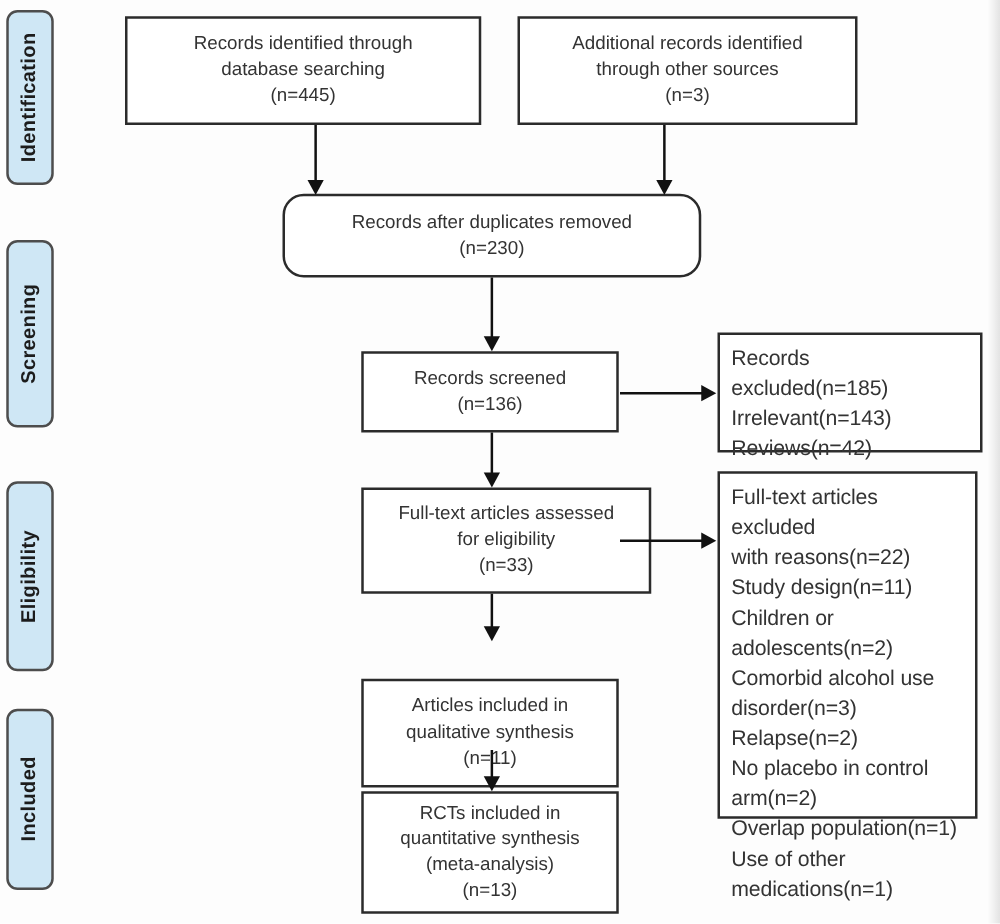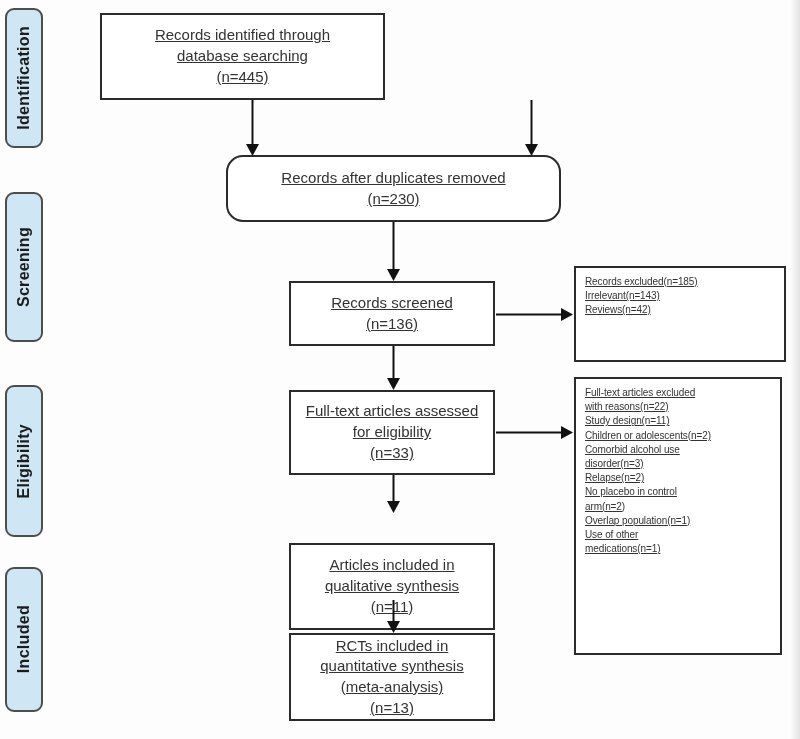--- a/index.html
+++ b/index.html
@@ -46,27 +46,26 @@
     position:absolute;
     background:var(--box-fill);
     border:2px solid var(--box-border);
     display:flex;align-items:center;justify-content:center;
     text-align:center;
     font-size:15px;
     line-height:1.38;
     color:var(--text);
     white-space:pre-line;
     padding:4px 6px;
-    text-decoration:underline;
   }
   .node.left{
     align-items:flex-start;
     justify-content:flex-start;
     text-align:left;
-    font-size:10px;
+    font-size:17px;
     line-height:1.42;
     padding:7px 9px;
     letter-spacing:-0.1px;
   }
   .arrow-layer{position:absolute;left:0;top:0;width:800px;height:739px;}
   .arrow-layer line{stroke:var(--arrow);stroke-width:2;}
   .arrow-layer polygon{fill:var(--arrow);}
 </style>
 </head>
 <body>
@@ -83,53 +82,56 @@
     <span>Eligibility</span>
   </div>
   <div class="stage" style="left:5px;top:567px;height:145px;">
     <span>Included</span>
   </div>
 
   <div class="node" style="left:100px;top:13px;width:285px;height:87px;">Records identified through
 database searching
 (n=445)</div>
 
+  <div class="node" style="left:414px;top:13px;width:272px;height:87px;">Additional records identified
+through other sources
+(n=3)</div>
 
   <div class="node" style="left:226px;top:155px;width:335px;height:67px;border-radius:17px;">Records after duplicates removed
 (n=230)</div>
 
   <div class="node" style="left:289px;top:281px;width:206px;height:65px;">Records screened
 (n=136)</div>
 
   <div class="node left" style="left:574px;top:266px;width:212px;height:96px;">Records excluded(n=185)
 Irrelevant(n=143)
 Reviews(n=42)</div>
 
-  <div class="node" style="left:289px;top:390px;width:206px;height:85px;">Full-text articles assessed
+  <div class="node" style="left:289px;top:390px;width:232px;height:85px;">Full-text articles assessed
 for eligibility
 (n=33)</div>
 
   <div class="node left" style="left:574px;top:377px;width:208px;height:278px;">Full-text articles excluded
 with reasons(n=22)
 Study design(n=11)
 Children or adolescents(n=2)
 Comorbid alcohol use
 disorder(n=3)
 Relapse(n=2)
 No placebo in control
 arm(n=2)
 Overlap population(n=1)
 Use of other
 medications(n=1)</div>
 
   <div class="node" style="left:289px;top:543px;width:206px;height:87px;">Articles included in
 qualitative synthesis
 (n=11)</div>
 
-  <div class="node" style="left:289px;top:633px;width:206px;height:88px;">RCTs included in
+  <div class="node" style="left:289px;top:633px;width:206px;height:98px;">RCTs included in
 quantitative synthesis
 (meta-analysis)
 (n=13)</div>
 
   <svg class="arrow-layer" viewBox="0 0 800 739">
     <g>
       <line x1="252.5" y1="100" x2="252.5" y2="145"></line>
       <polygon points="246,144 259,144 252.5,156"></polygon>
     </g>
     <g>

